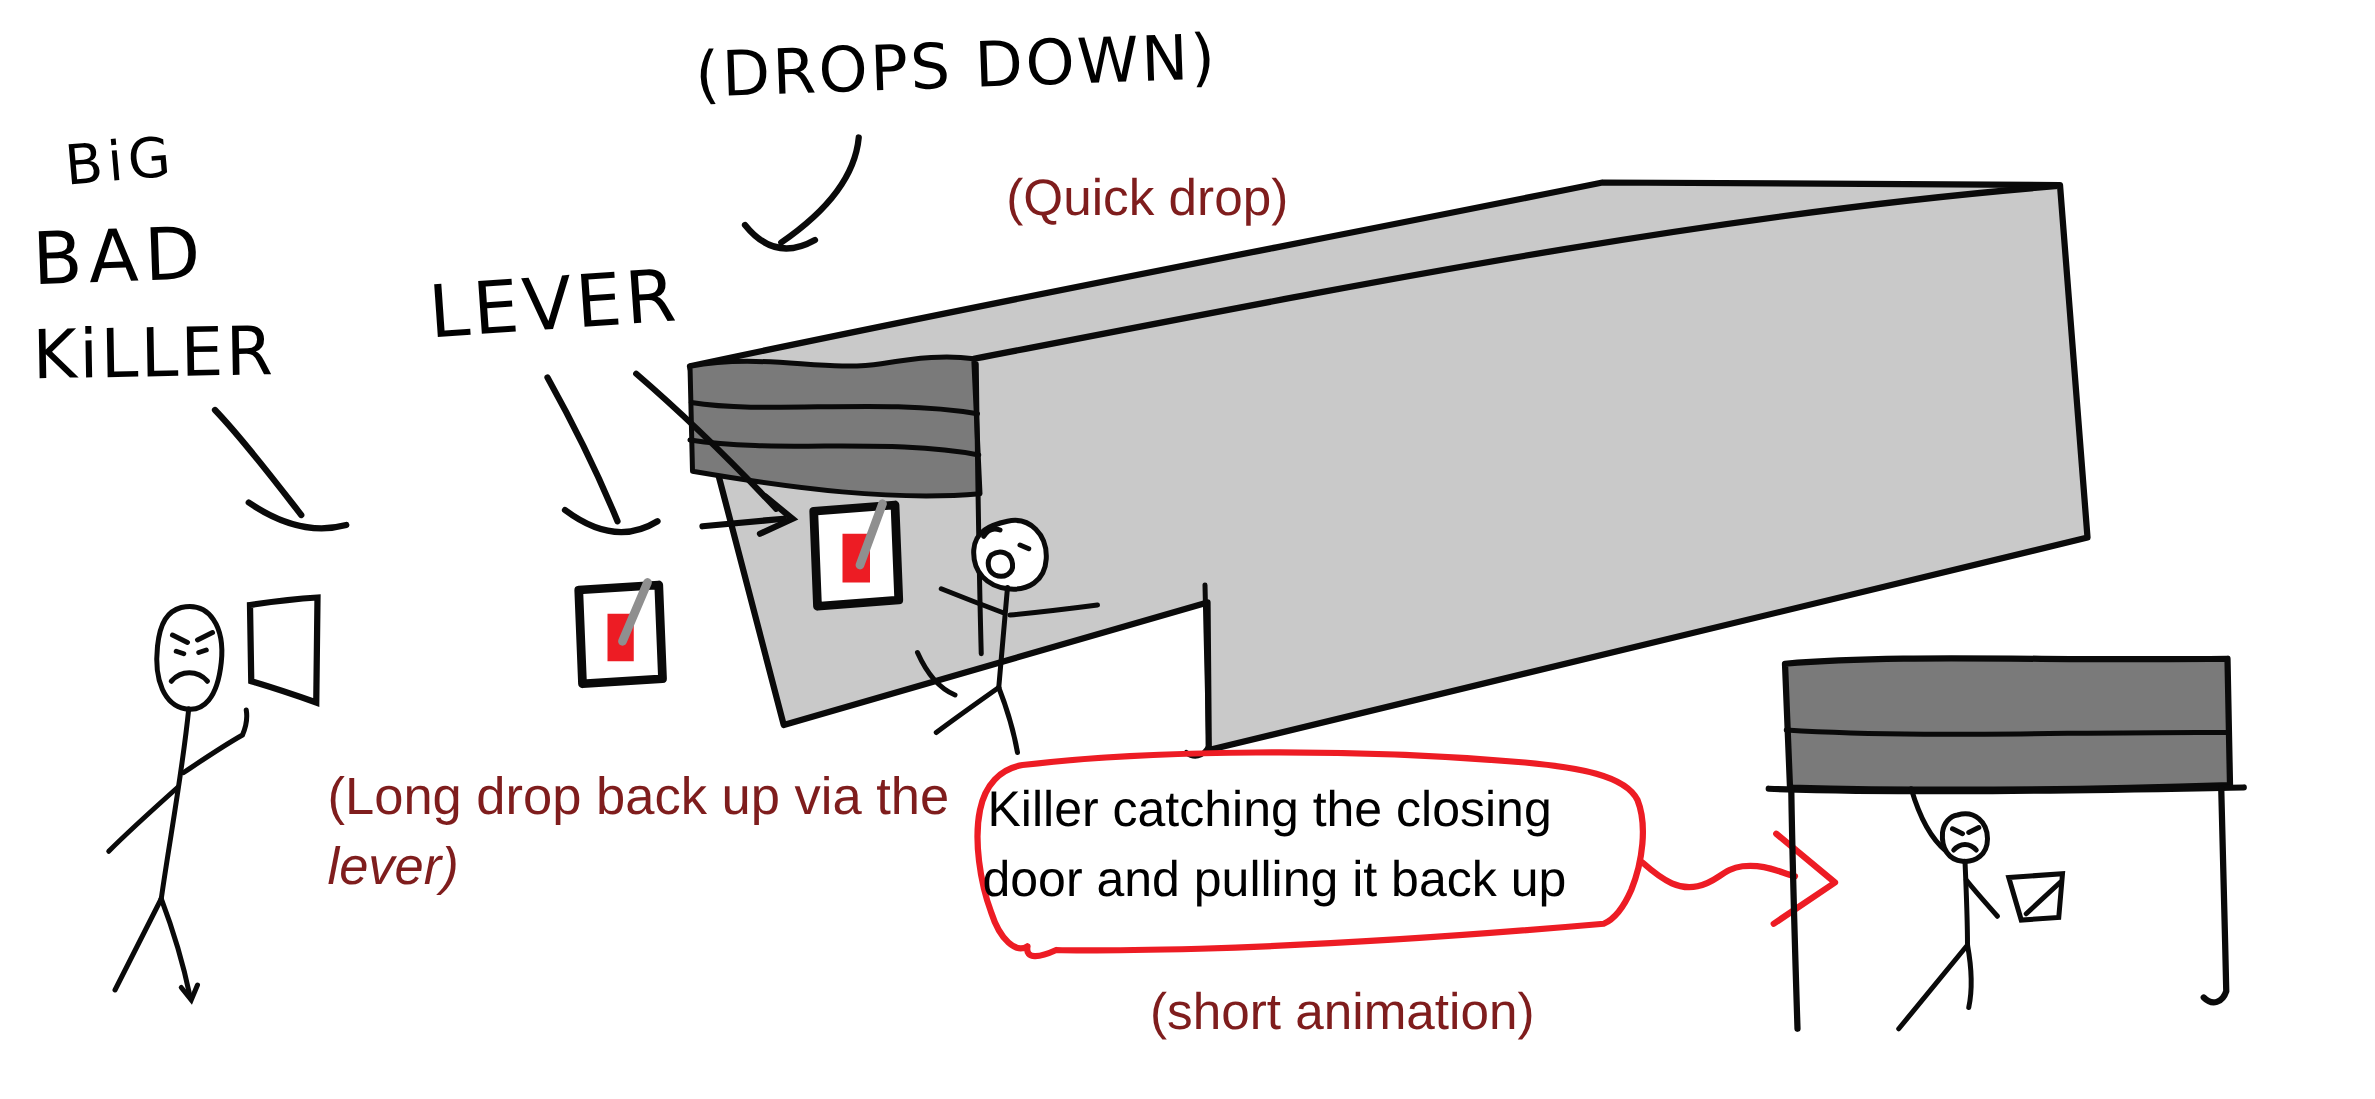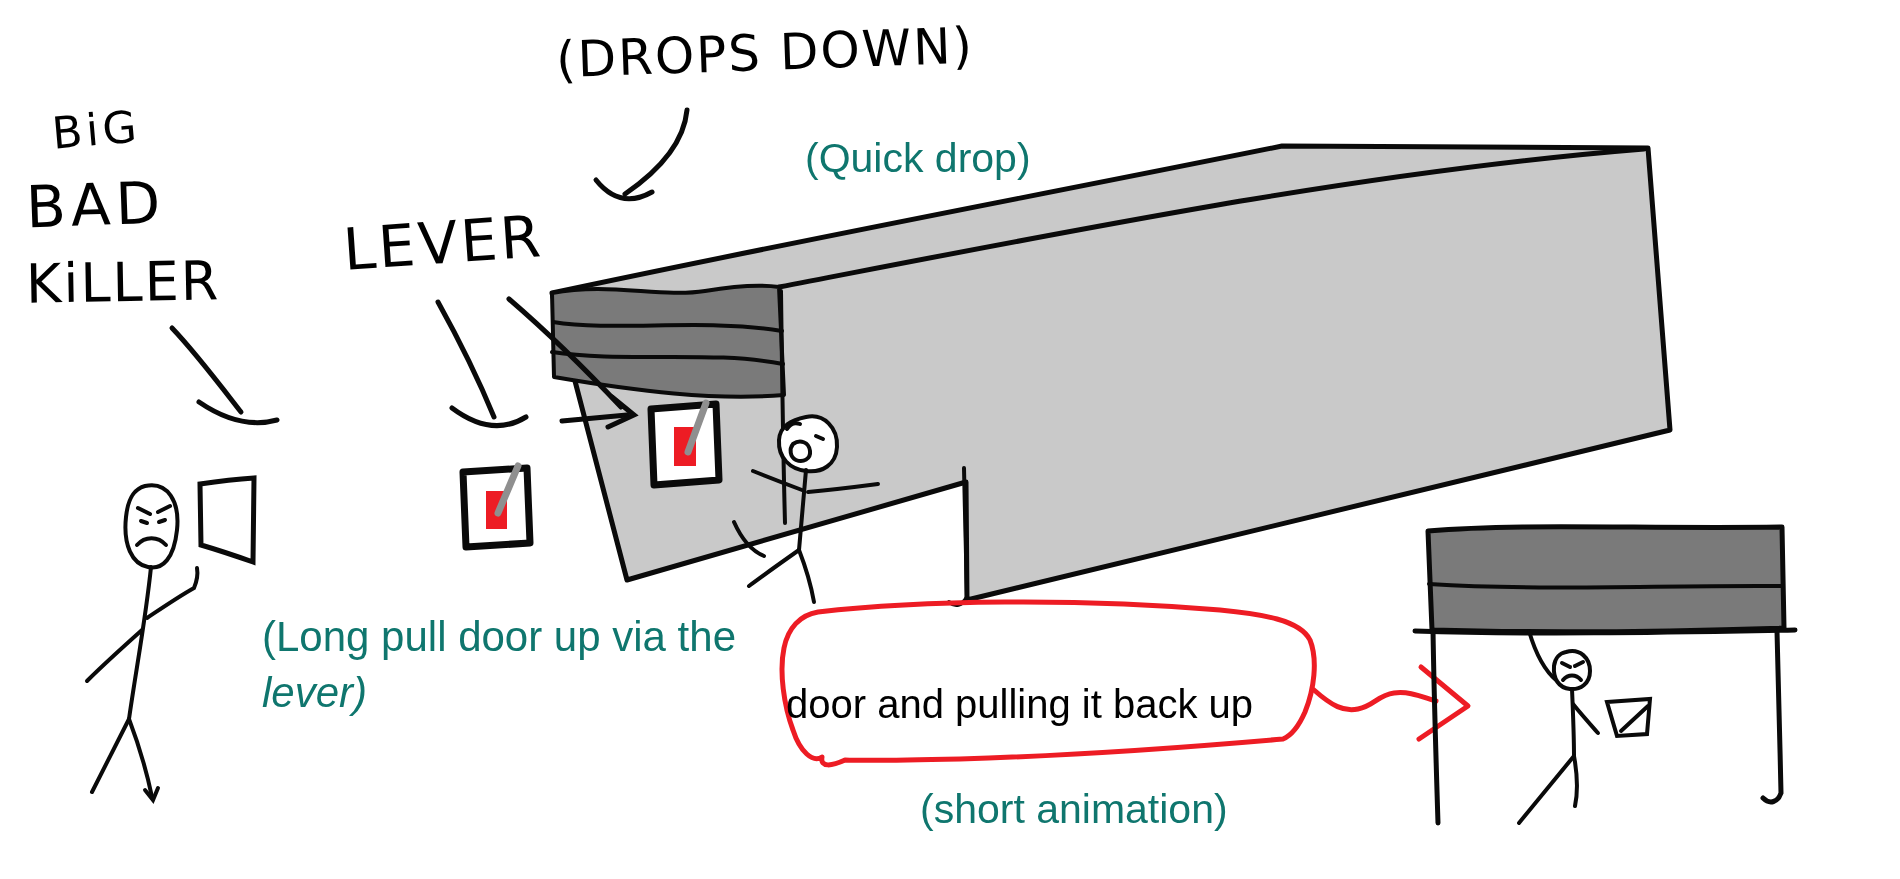--- a/index.html
+++ b/index.html
@@ -1,21 +1,21 @@
 <!DOCTYPE html>
 <html><head>
 <meta charset="utf-8">
 <style>
   html,body{margin:0;padding:0;background:#ffffff;}
   #canvas{position:relative;width:1900px;height:879px;background:#ffffff;overflow:hidden;
           font-family:"Liberation Sans", sans-serif;}
   #sketch{position:absolute;left:0;top:0;}
   .txt{position:absolute;line-height:1;white-space:nowrap;color:#000;}
   .hand{font-family:"DejaVu Sans", sans-serif;color:#000;}
-  .red{color:#0f766e;}
+  .red{color:#7f1d1d;}
   .typed{font-family:"Liberation Sans", sans-serif;}
   .bbk1{left:52px;top:108px;font-size:44px;transform:rotate(-5deg);letter-spacing:4px;}
   .bbk2{left:26px;top:176px;font-size:58px;transform:rotate(-2deg);letter-spacing:5px;}
   .bbk3{left:26px;top:256px;font-size:54px;transform:rotate(-1deg);letter-spacing:2px;}
   .drops{left:556px;top:28px;font-size:50px;transform:rotate(-2deg);letter-spacing:2px;}
   .lever{left:343px;top:214px;font-size:58px;transform:rotate(-4deg);letter-spacing:3px;}
   .quick{left:805px;top:138px;font-size:41px;}
   .longpull1{left:262px;top:616px;font-size:42px;}
   .longpull2{left:262px;top:672px;font-size:42px;font-style:italic;}
   .bubble1{left:790px;top:628px;font-size:40px;}
@@ -142,20 +142,21 @@
   <div class="txt hand bbk1">BiG</div>
   <div class="txt hand bbk2">BAD</div>
   <div class="txt hand bbk3">KiLLER</div>
 
   <div class="txt hand drops">(DROPS DOWN)</div>
 
   <div class="txt typed red quick">(Quick drop)</div>
 
   <div class="txt hand lever">LEVER</div>
 
-  <div class="txt typed red longpull1">(Long pull door up via the</div>
+  <div class="txt typed red longpull1">(Long drop back up via the</div>
   <div class="txt typed red longpull2">lever)</div>
 
+  <div class="txt typed bubble1">Killer catching the closing</div>
   <div class="txt typed red shortanim">(short animation)</div>
 
   <div class="txt typed bubble2">door and pulling it back up</div>
 
 </div>
 
 </body></html>

